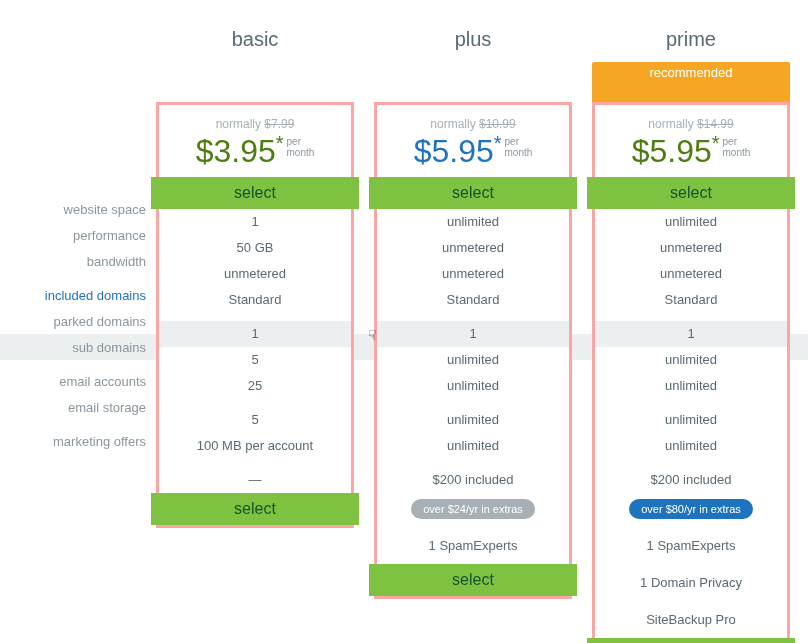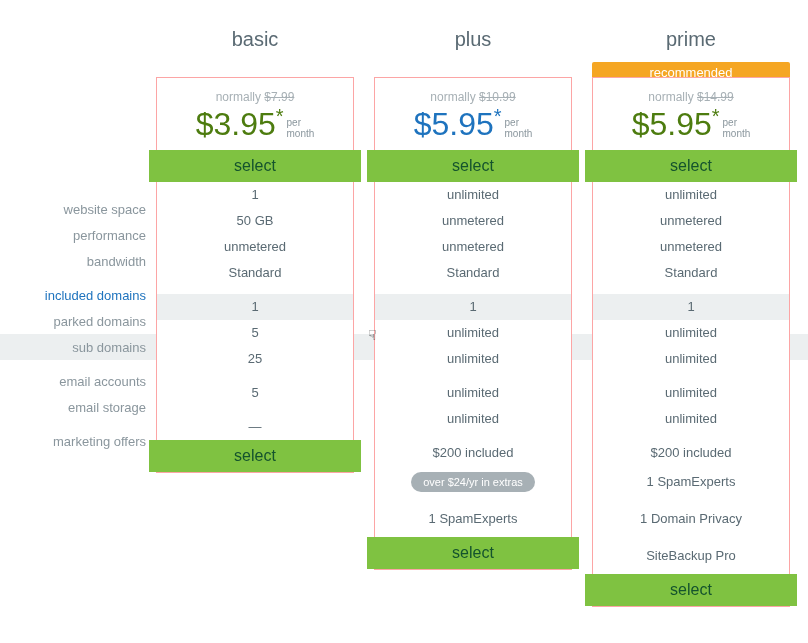--- a/index.html
+++ b/index.html
@@ -46,27 +46,27 @@
     font-weight: 400;
     color: #5a6a73;
     height: 28px;
     margin-bottom: 6px;
   }
   .recommended {
     background: #f5a623;
     color: #fff;
     text-align: center;
     font-size: 13px;
-    height: 15px;
+    height: 40px;
     line-height: 22px;
     border-radius: 2px 2px 0 0;
   }
   .recommended.hidden { visibility: hidden; }
   .card {
-    border: 1px solid #fca5a5;
+    border: 3px solid #fca5a5;
     display: flex;
     flex-direction: column;
     background: #fff;
   }
   .price-box {
     text-align: center;
     padding: 12px 0 10px;
   }
   .normally {
     font-size: 12px;
@@ -80,21 +80,21 @@
     margin-top: 2px;
   }
   .price-main {
     font-size: 32px;
     font-weight: 400;
     color: #4d7c0f;
     line-height: 1;
   }
   .price-main.blue { color: #1e73be; }
   .star { font-size: 20px; vertical-align: super; }
-  .per { font-size: 10px; line-height: 11px; text-align: left; margin-left: 3px; margin-top: 11px; color: #8a969d; }
+  .per { font-size: 10px; line-height: 11px; text-align: left; margin-left: 3px; margin-top: 3px; color: #8a969d; }
   .select-btn {
     background: #7fc241;
     color: #14532d;
     text-align: center;
     height: 32px;
     line-height: 32px;
     font-size: 16px;
     font-weight: 300;
     cursor: pointer;
     border: none;
@@ -206,20 +206,21 @@
         <div class="feat">1</div>
         <div class="feat">50 GB</div>
         <div class="feat">unmetered</div>
         <div class="feat">Standard</div>
         <div class="feat gap"></div>
         <div class="feat row-hl">1</div>
         <div class="feat">5</div>
         <div class="feat">25</div>
         <div class="feat gap"></div>
         <div class="feat">5</div>
+        <div class="feat">100 MB per account</div>
         <div class="feat gap"></div>
         <div class="feat">—</div>
       </div>
       <button class="select-btn">select</button>
     </div>
   </div>
 
   <div class="plan-col">
     <div class="plan-title">plus</div>
     <div class="recommended hidden"></div>
@@ -282,20 +283,21 @@
         <div class="feat row-hl">1</div>
         <div class="feat">unlimited</div>
         <div class="feat">unlimited</div>
         <div class="feat gap"></div>
         <div class="feat">unlimited</div>
         <div class="feat">unlimited</div>
         <div class="feat gap"></div>
         <div class="feat">$200 included</div>
       </div>
       <div class="extras">
+        <span class="pill blue">over $80/yr in extras</span>
         <span class="line">1 SpamExperts</span>
         <span class="line">1 Domain Privacy</span>
         <span class="line">SiteBackup Pro</span>
       </div>
       <button class="select-btn">select</button>
     </div>
   </div>
 
 </div>
 

